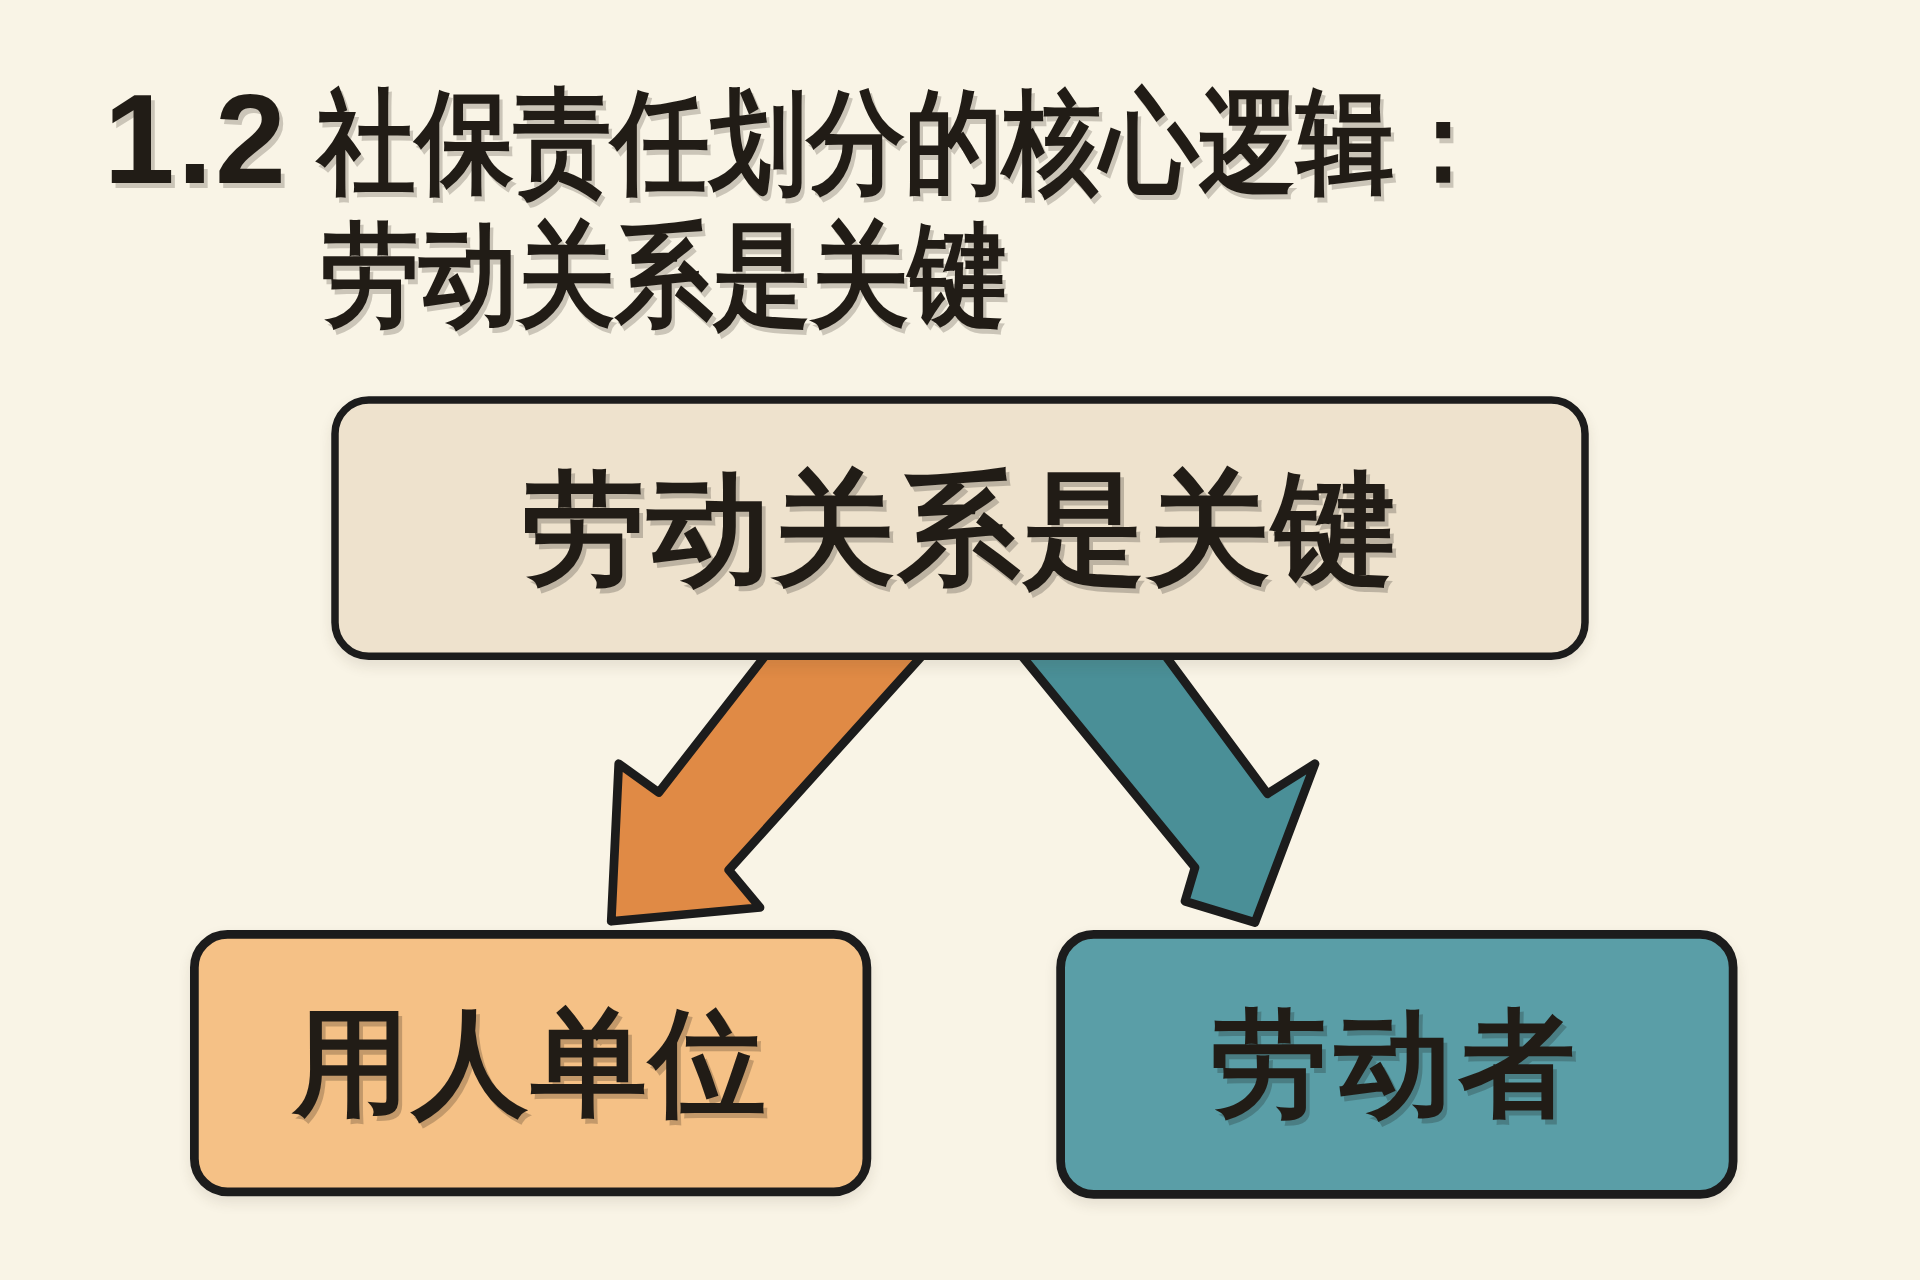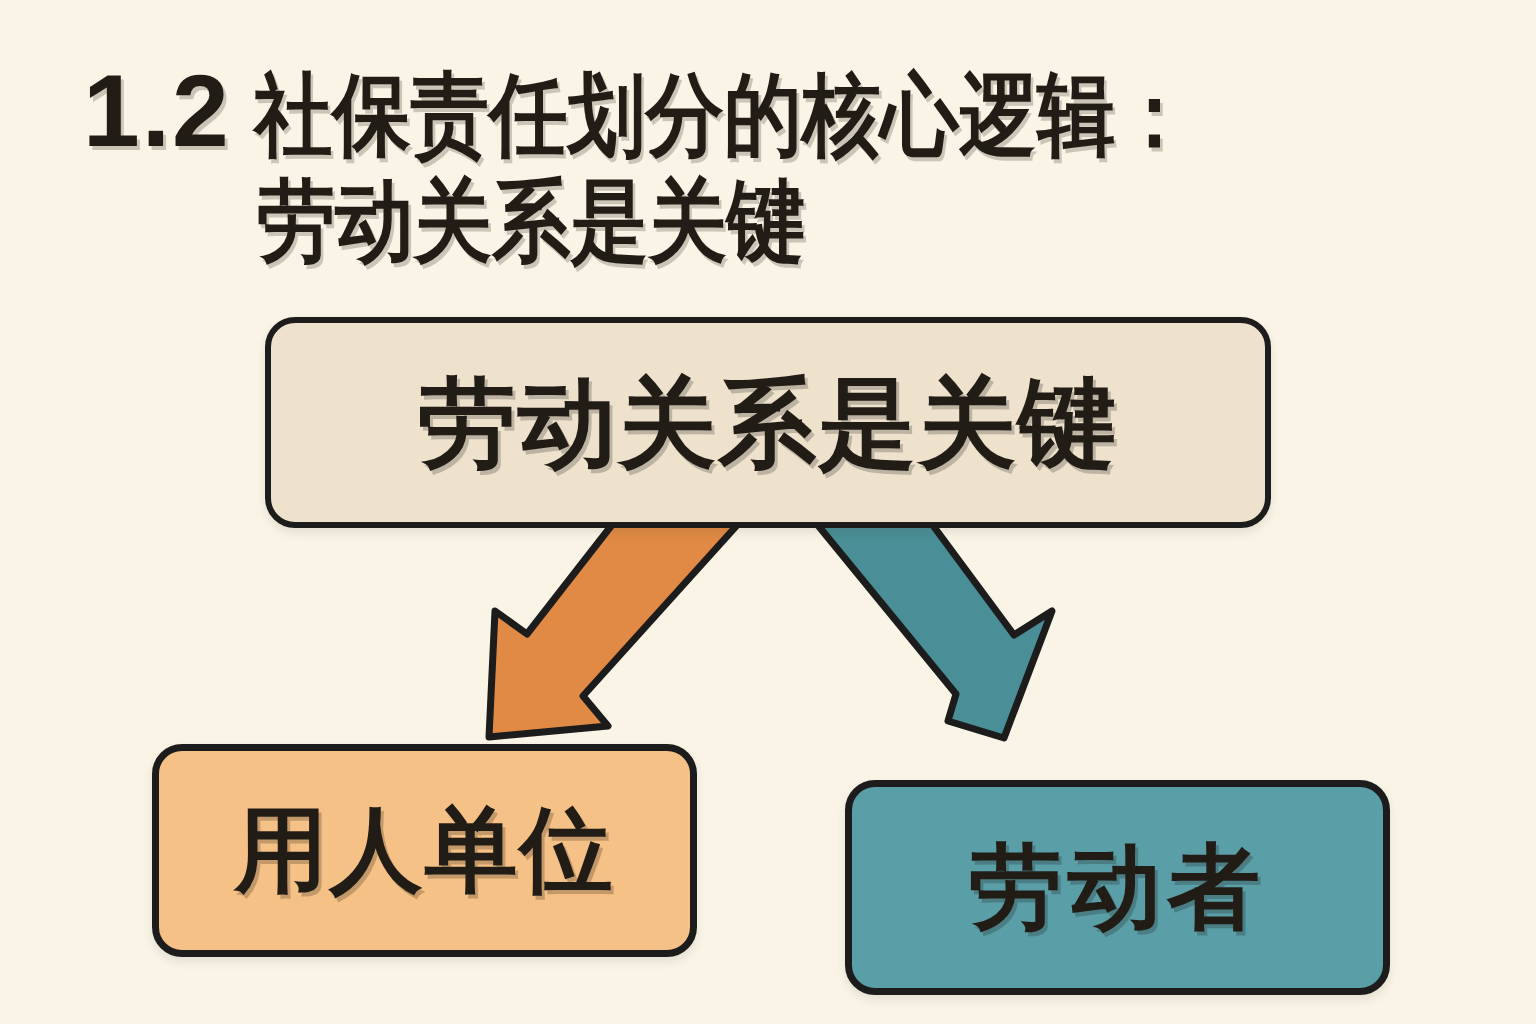--- a/index.html
+++ b/index.html
@@ -91,17 +91,17 @@
   </svg>
 
   <div class="node root-box" style="background-color: rgb(238, 226, 205);">
     <div class="label" style="color: rgb(33, 28, 22);">劳动关系是关键</div>
   </div>
 
   <div class="node left-box" style="background-color: rgb(245, 193, 134);">
     <div class="label" style="color: rgb(33, 28, 22);">用人单位</div>
   </div>
 
-  <div class="node right-box" style="background-color: rgb(90, 158, 167); margin-top: 36px;">
+  <div class="node right-box" style="background-color: rgb(90, 158, 167);">
     <div class="label" style="color: rgb(33, 28, 22);">劳动者</div>
   </div>
 
 </div>
 
 </body></html>

